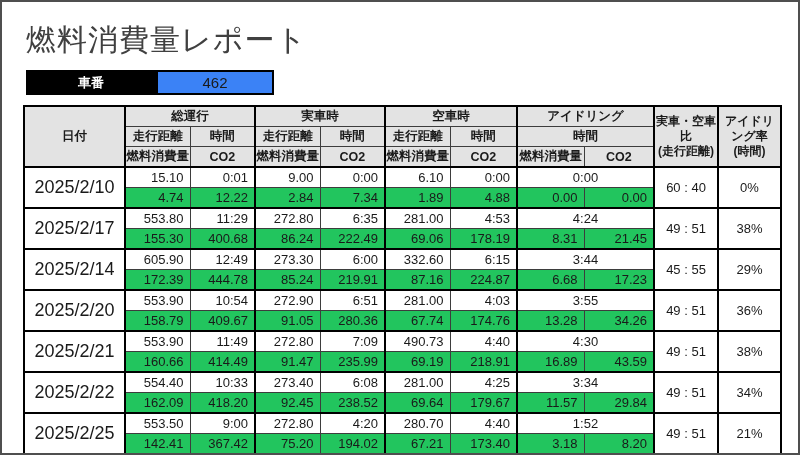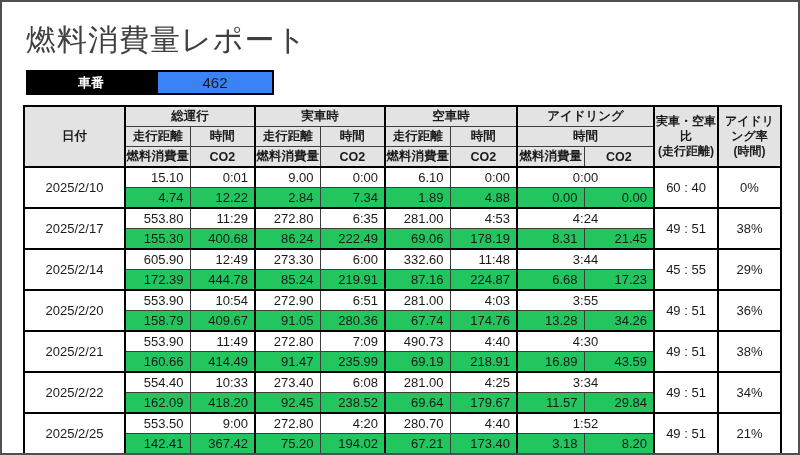--- a/index.html
+++ b/index.html
@@ -71,21 +71,21 @@
   .report th.multi .sub { display: block; }
   .report td {
     font-size: 13px;
     height: 19px;
     line-height: 19px;
     padding: 0;
     background: #ffffff;
   }
   .report td.num { text-align: right; padding-right: 6px; }
   .report td.center { text-align: center; }
-  .report td.date { text-align: center; font-size: 13px; }
+  .report td.date { text-align: center; font-size: 18px; }
   .report tbody tr.line2 td { background: #22c55e; }
   .report tbody tr.line1 td.white, .report td.date, .report td.span2 { background: #ffffff; }
   .report .gb { border-left: 2px solid #000000; }
   .report tbody tr.line1 td { border-top: 2px solid #000000; }
   .report td.span2 { height: 38px; margin-left: 8px; }
 </style>
 </head>
 <body>
 
 <h1 class="page-title">燃料消費量レポート</h1>
@@ -190,21 +190,21 @@
         <td class="num gb">8.31</td>
         <td class="num">21.45</td>
       </tr>
       <tr class="line1">
         <td class="date" rowspan="2">2025/2/14</td>
         <td class="num gb white">605.90</td>
         <td class="num white">12:49</td>
         <td class="num gb white">273.30</td>
         <td class="num white">6:00</td>
         <td class="num gb white">332.60</td>
-        <td class="num white">11:48</td>
+        <td class="num white">6:15</td>
         <td class="center gb white" colspan="2">3:44</td>
         <td class="center gb span2" rowspan="2">45 : 55</td>
         <td class="center gb span2" rowspan="2">29%</td>
       </tr>
       <tr class="line2">
         <td class="num gb">172.39</td>
         <td class="num">444.78</td>
         <td class="num gb">85.24</td>
         <td class="num">219.91</td>
         <td class="num gb">87.16</td>

